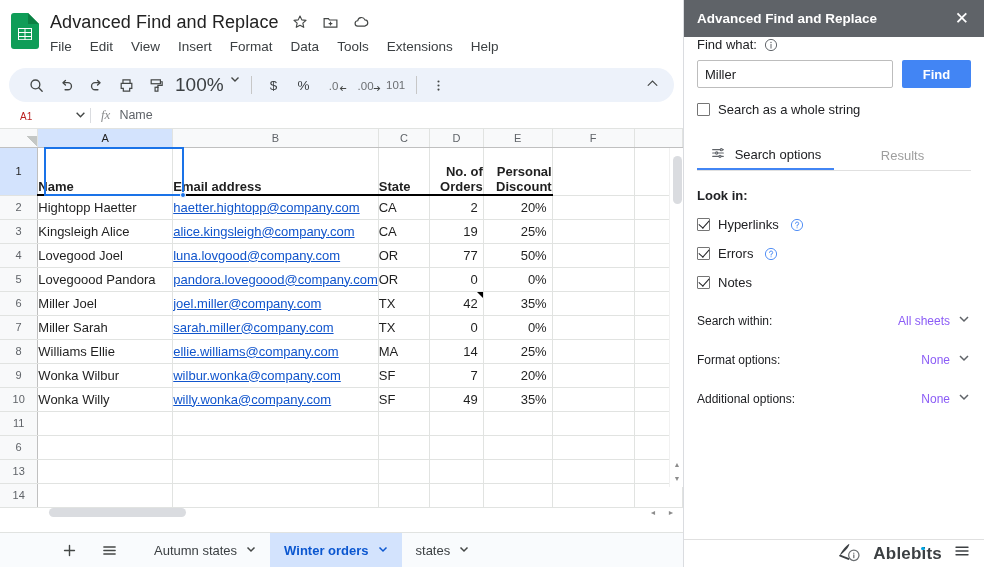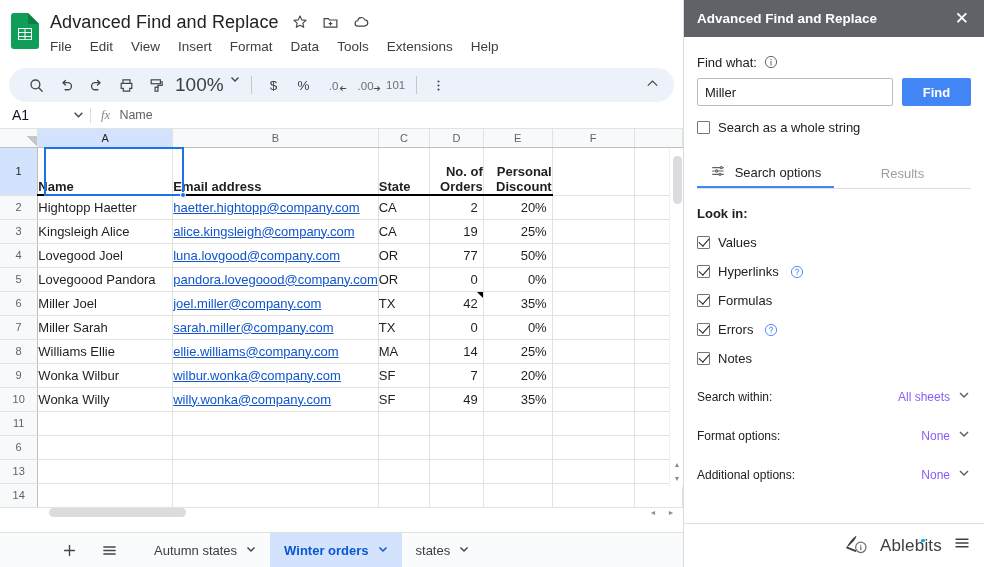--- a/index.html
+++ b/index.html
@@ -40,21 +40,21 @@
     color:#444746; cursor:pointer; font-size:13px; border-radius:4px;
   }
   .tb-zoom { display:flex; align-items:flex-start; gap:6px; padding:0 4px; cursor:pointer; color:#3c4043; font-size:19px;}
   .tb-sep { width:1px; height:18px; background:#c7c7c7; margin:0 7px; }
   .tb-txt { font-size:13.5px; color:#3c4043; }
   .tb-num { font-size:11.5px; color:#6c6f72; }
   .tb-collapse { position:absolute; right:14px; color:#444746; cursor:pointer; }
 
   
   .formulabar { display:flex; align-items:center; height:27px; padding-left:12px; border-bottom:1px solid #e1e3e1; }
-  .namebox { width:74px; font-size:14px; color:#0f172a; }
+  .namebox { width:74px; font-size:10px; color:#b91c1c;text-align:right; }
   .namebox-caret { color:#444746; font-size:9px; margin-left:2px;}
   .fb-sep { width:1px; height:15px; background:#dadce0; margin:0 10px 0 4px; }
   .fx { color:#8b8d8e; font-size:13px; font-style:italic; font-family:"Liberation Serif", serif; margin-right:9px;}
   .fb-content { font-size:12.5px; color:#5f6368; }
 
   
   .grid-wrap { position:relative; width:683px; height:390px; background:#fff; }
   table.grid { border-collapse:collapse; table-layout:fixed; }
   table.grid td, table.grid th { padding:0; margin:0; }
 
@@ -119,21 +119,21 @@
     background:#fff; border-left:1px solid #dadce0; display:flex; flex-direction:column;
   }
   .panel-head {
     height:37px; background:#5f6368; display:flex; align-items:center;
     padding:0 12px 0 13px; justify-content:space-between;
   }
   .panel-title { color:#fff; font-size:13.5px; font-weight:bold; }
   .panel-close { color:#fff; font-size:17px; cursor:pointer; line-height:1; padding:2px 3px; }
   .panel-body { flex:1; padding:0 13px; position:relative; }
 
-  .find-label-row { display:flex; gap:7px; margin-top:18px; }
+  .find-label-row { display:flex; align-items:center; gap:7px; }
   .find-label { font-size:13px; color:#202124; }
   .info-icon { width:14px;height:14px; cursor:pointer; }
   .find-row { display:flex; gap:9px; margin-top:8px; }
   .find-input {
     flex:1; height:28px; border:1px solid #bdbdbd; border-radius:2px; background:#fff;
     font-size:13px; color:#202124; padding:0 7px; font-family:"Liberation Sans", sans-serif; outline:none;
   }
   .find-btn {
     width:69px; height:28px; background:#4285f4; color:#fff; border:none; border-radius:2px;
     font-size:13px; font-weight:bold; cursor:pointer; font-family:"Liberation Sans", sans-serif;
@@ -162,22 +162,22 @@
 
   .opt-row {
     display:flex; align-items:center; justify-content:space-between;
     margin-top:22px; cursor:pointer;
   }
   .opt-lbl { font-size:12px; color:#202124; }
   .opt-val { font-size:12px; color:#8b5cf6; display:flex; align-items:center; gap:7px;}
   .opt-caret { color:#5f6368; font-size:12px; }
 
   .panel-foot {
-    height:44px; border-top:1px solid #e0e0e0; display:flex; align-items:center;
-    justify-content:flex-end; gap:11px; padding-right:13px;
+    height:28px; border-top:1px solid #e0e0e0; display:flex; align-items:center;
+    justify-content:flex-end; gap:11px; padding-right:13px;font-weight:bold;
   }
   .ablebits-name { font-size:17px; color:#3c4043; letter-spacing:.2px; position:relative; }
   .ab-dot { position:absolute; width:3.5px; height:3.5px; border-radius:50%; background:#00a3e0; top:3px; right:17.5px; }
   .hamburger { font-size:17px; color:#3c4043; cursor:pointer; }
 </style>
 </head>
 <body>
 
 <div id="sheets-app">
 
@@ -569,34 +569,26 @@
       </div>
       <div class="ptab inactive">
         <span>Results</span>
       </div>
     </div>
 
     <div class="lookin-title">Look in:</div>
     <div id="lookin-list">
         <div class="chk-row">
           <span class="chk on"></span>
-          <span class="chk-lbl">Values</span>
-        </div>
-        <div class="chk-row">
-          <span class="chk on"></span>
           <span class="chk-lbl">Hyperlinks</span>
           <span class="help-icon"><svg width="14" height="14" viewBox="0 0 20 20" fill="none" stroke="#4285f4" stroke-width="1.3">
               <circle cx="10" cy="10" r="8"></circle>
               <path d="M7.8 7.7a2.3 2.3 0 1 1 2.4 2.6v1.3" stroke-linecap="round"></path>
               <circle cx="10.1" cy="14" r=".8" fill="#4285f4" stroke="none"></circle>
             </svg></span>
-        </div>
-        <div class="chk-row">
-          <span class="chk on"></span>
-          <span class="chk-lbl">Formulas</span>
         </div>
         <div class="chk-row">
           <span class="chk on"></span>
           <span class="chk-lbl">Errors</span>
           <span class="help-icon"><svg width="14" height="14" viewBox="0 0 20 20" fill="none" stroke="#4285f4" stroke-width="1.3">
               <circle cx="10" cy="10" r="8"></circle>
               <path d="M7.8 7.7a2.3 2.3 0 1 1 2.4 2.6v1.3" stroke-linecap="round"></path>
               <circle cx="10.1" cy="14" r=".8" fill="#4285f4" stroke="none"></circle>
             </svg></span>
         </div>

